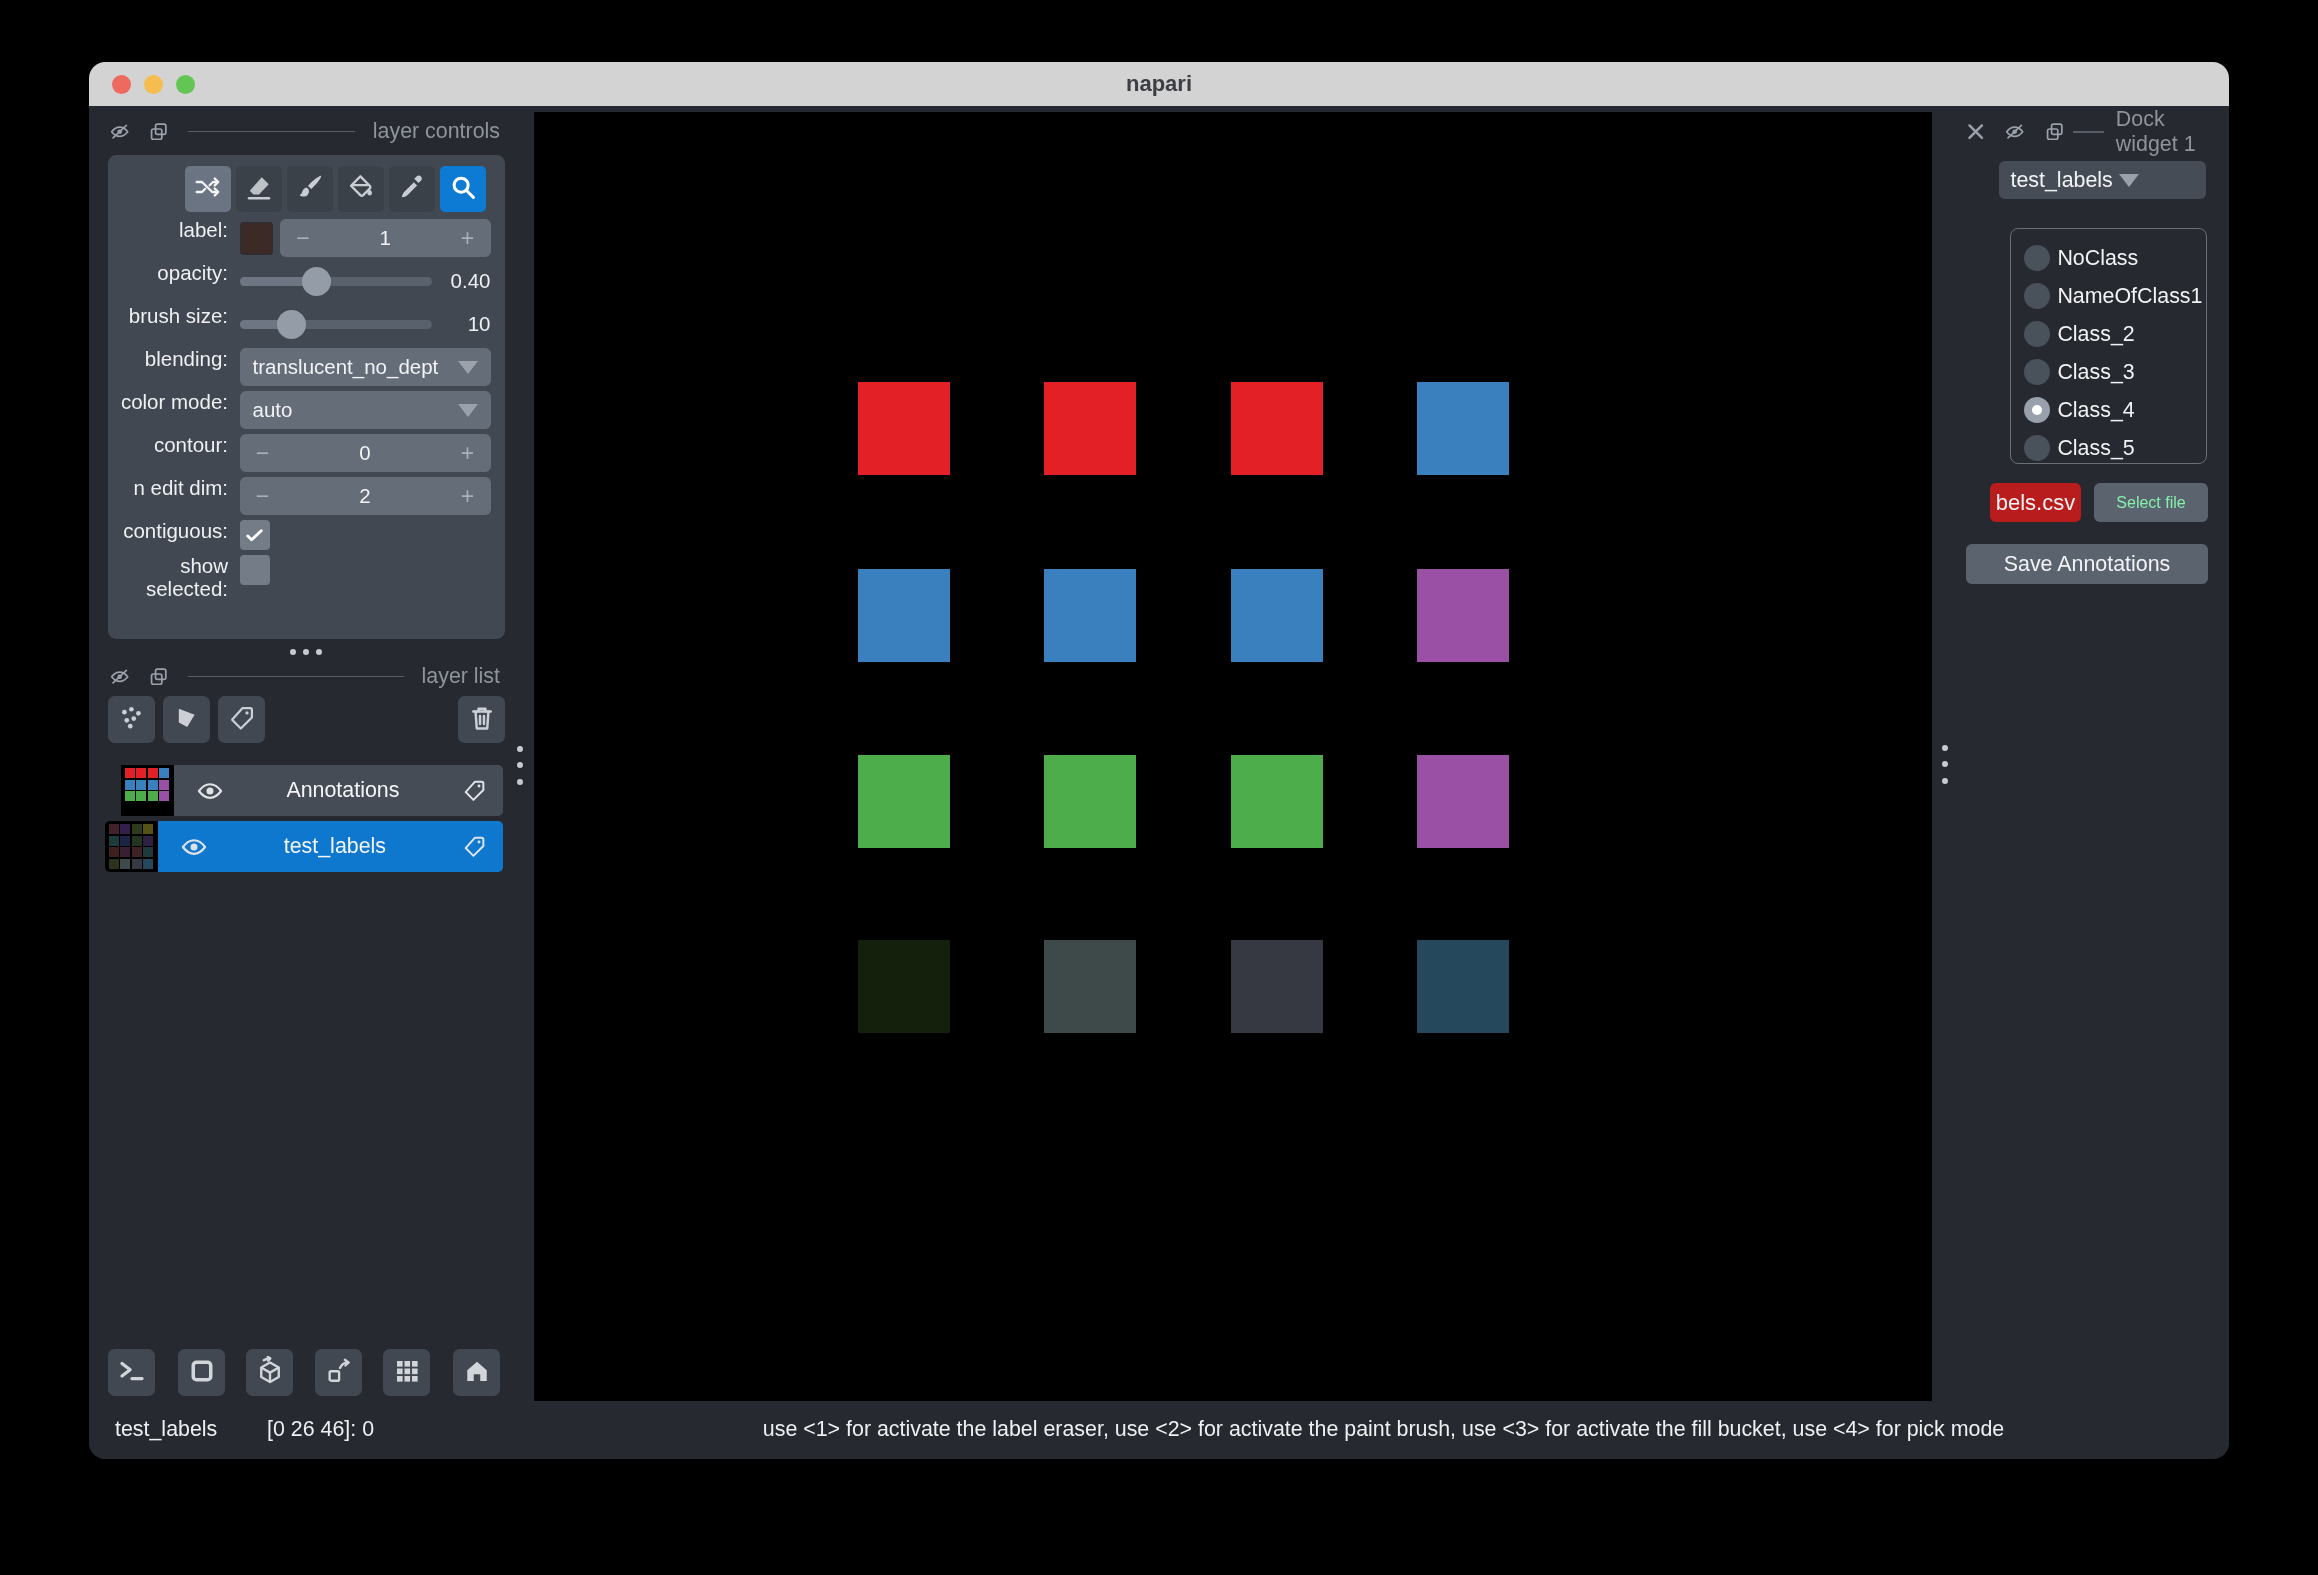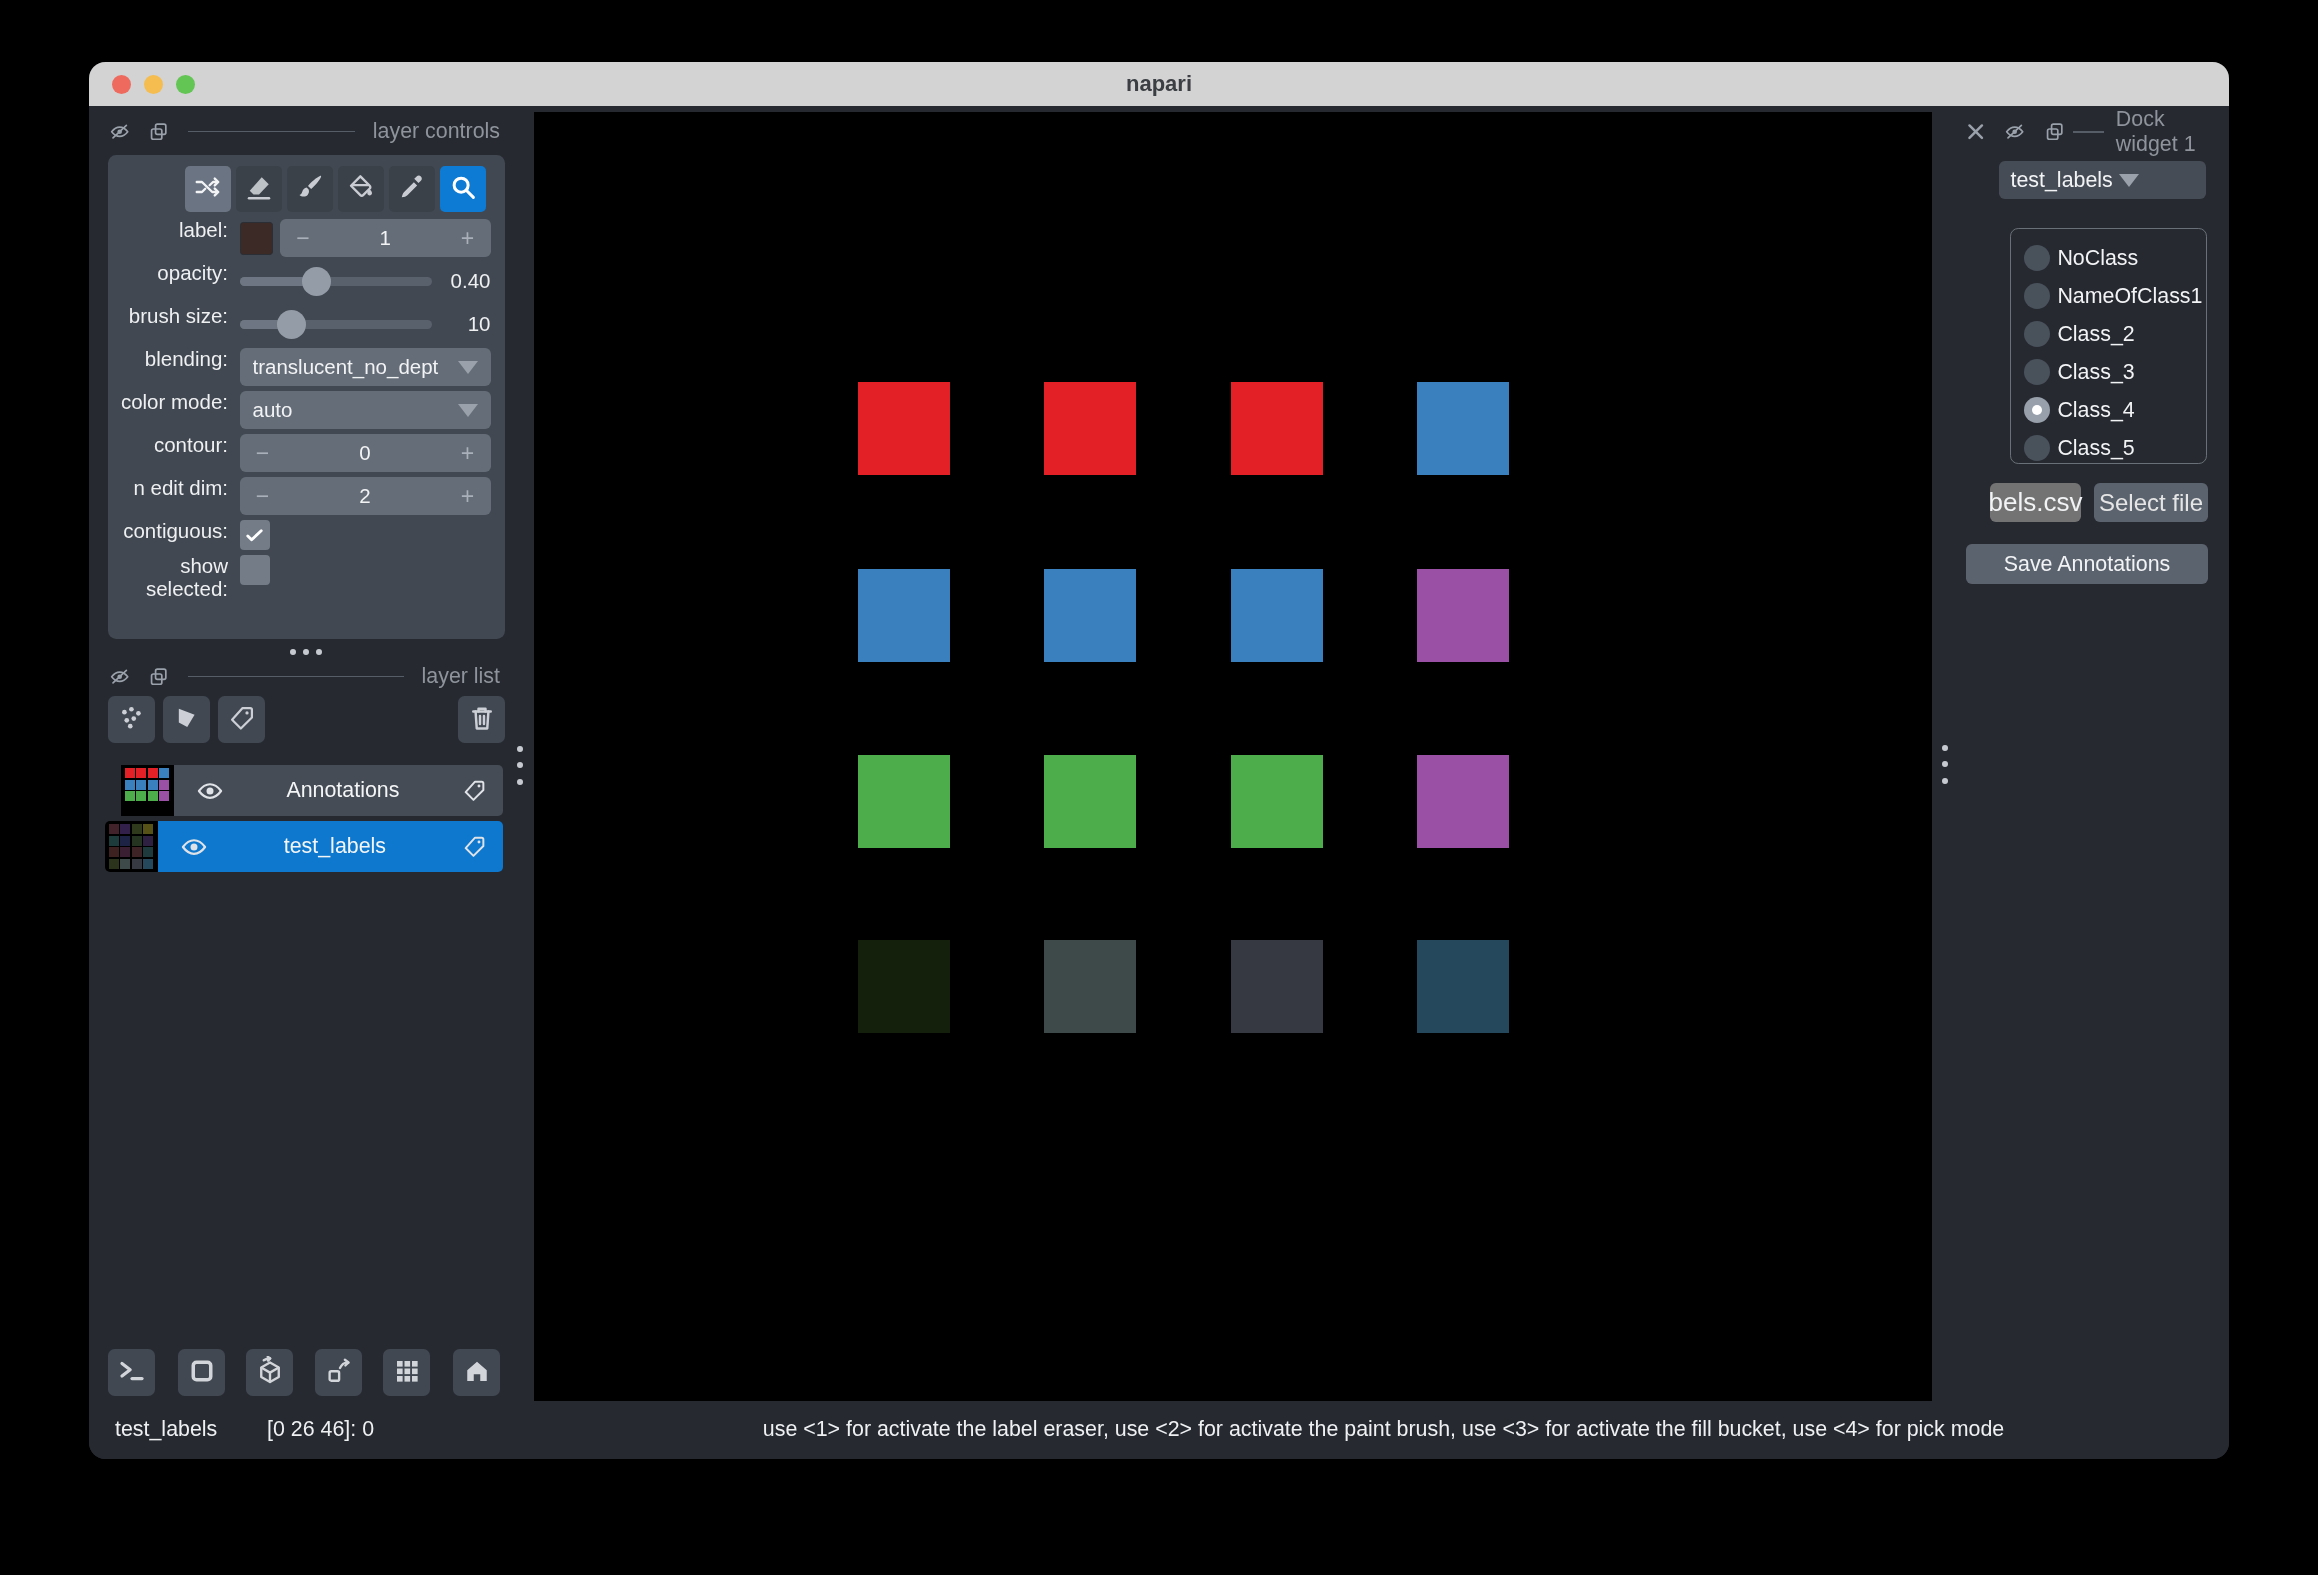--- a/index.html
+++ b/index.html
@@ -104,25 +104,25 @@
                    border-radius:5.8px; display:flex; align-items:center; padding:0 11.5px;
                    color:#f2f3f5; font-size:21.4px; }
   #class-box { position:absolute; left:78px; top:122px; width:197px; height:236px;
                border:1.6px solid #6a7077; border-radius:8.2px; padding:10px 0 0 13px; }
   .radio-row { display:flex; align-items:center; height:38px; }
   .radio { width:26px; height:26px; border-radius:50%; background:#49515b; margin-right:7.4px;
            display:flex; align-items:center; justify-content:center; flex:0 0 auto; }
   .radio.selected { background:#98a0ab; }
   .radio.selected i { width:10.7px; height:10.7px; border-radius:50%; background:#fff; display:block; }
   .radio-label { font-size:21.4px; color:#f2f3f5; white-space:nowrap; }
-  #file-field { position:absolute; left:58px; top:377px; width:91px; height:39px; background:#737373;
-                border-radius:5.8px; color:#f2f3f5; font-size:26px; display:flex; align-items:center;
+  #file-field { position:absolute; left:58px; top:377px; width:91px; height:39px; background:#b91c1c;
+                border-radius:5.8px; color:#f2f3f5; font-size:22px; display:flex; align-items:center;
                 justify-content:center; }
   #select-file-btn { position:absolute; left:162px; top:377px; width:114px; height:39px; background:#5b636e;
-                     border-radius:5.8px; color:#e5e5e5; font-size:24px; display:flex; align-items:center;
+                     border-radius:5.8px; color:#86efac; font-size:16px; display:flex; align-items:center;
                      justify-content:center; }
   #save-btn { position:absolute; left:34px; top:438px; width:242px; height:40px; background:#5b636e;
               border-radius:5.8px; color:#f2f3f5; font-size:21.4px; display:flex; align-items:center;
               justify-content:center; }
 </style>
 </head>
 <body>
 
 <div id="window">
 

